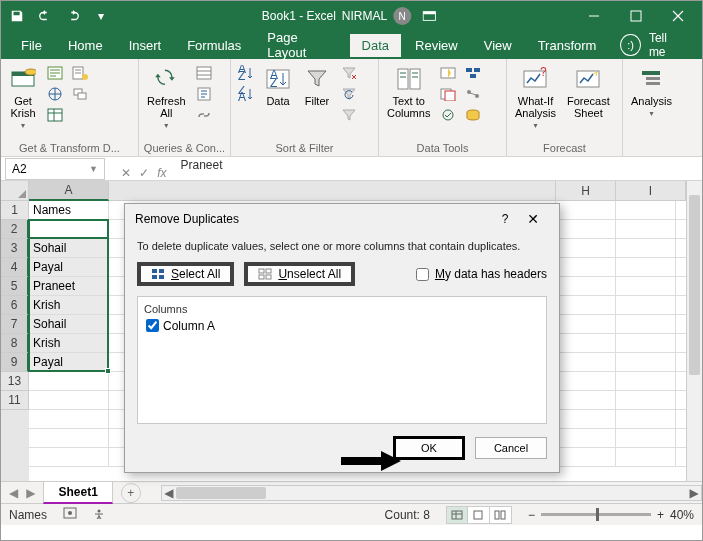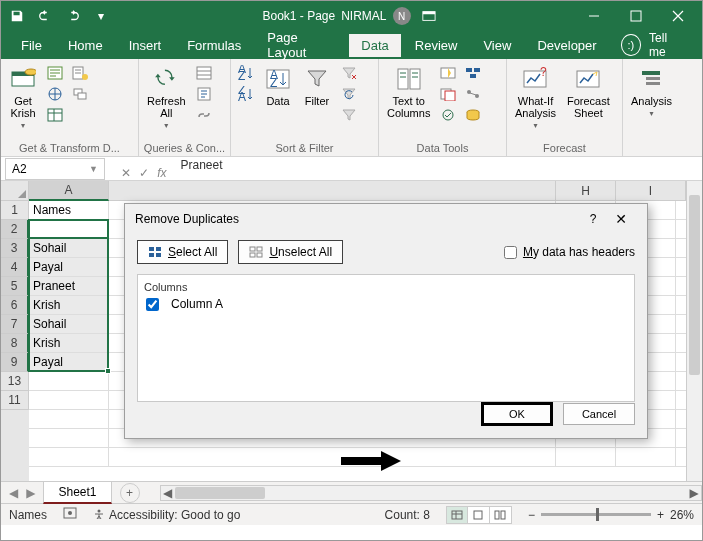--- a/index.html
+++ b/index.html
@@ -47,49 +47,49 @@
 .cell{position:absolute;border-right:1px solid #ddd;border-bottom:1px solid #ddd;padding:0 4px;display:flex;align-items:center;font-size:12px;height:19px;background:#fff}
 .cell.seldim{background:#eaeaea}
 .selborder{position:absolute;border:2px solid #217346;pointer-events:none}
 .active-cell{position:absolute;border:2px solid #217346;background:#fff;pointer-events:none}
 .fillhandle{position:absolute;width:6px;height:6px;background:#217346;border:1px solid #fff}
 .vscroll{width:16px;background:#f0f0f0;border-left:1px solid #ccc;position:absolute;right:0;top:0;bottom:0}
 .vthumb{position:absolute;left:2px;right:2px;top:14px;height:180px;background:#cdcdcd;border-radius:2px}
 
 .tabbar{height:22px;border-top:1px solid #ccc;display:flex;align-items:center;background:#f3f2f1}
 .tabnav{display:flex;gap:8px;padding:0 8px;color:#888}
-.sheettab{height:22px;padding:0 14px;display:flex;align-items:center;border:1px solid #ccc;border-top:none;background:#fff;border-bottom:2px solid #7f1d1d;font-weight:normal;font-size:12px}
+.sheettab{height:22px;padding:0 14px;display:flex;align-items:center;border:1px solid #ccc;border-top:none;background:#fff;border-bottom:2px solid #a21caf;font-weight:bold;font-size:12px}
 .addsheet{width:20px;height:20px;border:1px solid #ccc;border-radius:50%;display:flex;align-items:center;justify-content:center;margin-left:8px;color:#666}
 .hscroll{flex:1;height:16px;margin-left:20px;display:flex;align-items:center;background:#f0f0f0;border:1px solid #ccc}
 .hscroll .harrow{width:14px;text-align:center;color:#666}
 .hscroll .htrack{flex:1;height:100%;position:relative}
 .hscroll .hthumb{position:absolute;left:0;width:90px;top:1px;bottom:1px;background:#cdcdcd;border-radius:2px}
 
 .statusbar{height:22px;border-top:1px solid #ccc;background:#f3f2f1;display:flex;align-items:center;padding:0 8px;gap:16px;font-size:11px;color:#333}
 .statusbar .spacer{flex:1}
 .viewbtns{display:flex}
 .viewbtns div{width:22px;height:18px;border:1px solid #ccc;border-left:none;display:flex;align-items:center;justify-content:center;background:#fff}
 .viewbtns div:first-child{border-left:1px solid #ccc;background:#d8e8df}
 .zoom{display:flex;align-items:center;gap:6px}
 .zslider{width:110px;height:3px;background:#aaa;position:relative}
 .zslider::after{content:"";position:absolute;left:50%;top:-5px;width:3px;height:13px;background:#666}
 
-.dialog-backdrop{position:absolute;left:123px;top:202px;width:524px;background:#f0f0f0;border:1px solid #9e9e9e;box-shadow:3px 3px 10px rgba(0,0,0,0.3)}
+.dialog-backdrop{position:absolute;left:123px;top:202px;width:436px;background:#f0f0f0;border:1px solid #9e9e9e;box-shadow:3px 3px 10px rgba(0,0,0,0.3)}
 .dlg-title{height:30px;display:flex;align-items:center;padding:0 10px;font-size:12px;color:#000}
 .dlg-title .dlg-help{margin-left:auto;width:24px;text-align:center;cursor:pointer}
 .dlg-title .dlg-close{width:32px;text-align:center;cursor:pointer;font-size:14px}
 .dlg-body{padding:6px 12px 12px}
 .dlg-msg{font-size:11px;color:#222;margin-bottom:10px}
 .dlg-toolbar{display:flex;align-items:center;gap:10px;margin-bottom:10px}
-.dlg-btn{height:24px;padding:6px 10px;background:#fdfdfd;border:1px solid #404040;display:flex;align-items:center;gap:6px;cursor:pointer;font-size:11px}
+.dlg-btn{height:24px;padding:6px 10px;background:#fdfdfd;border:4px solid #404040;display:flex;align-items:center;gap:6px;cursor:pointer;font-size:11px}
 .dlg-check{margin-left:auto;display:flex;align-items:center;gap:6px;font-size:11px}
 .dlg-list{border:1px solid #c9c9c9;background:#fff;height:128px;padding:4px 6px}
 .dlg-list-hdr{font-size:11px;color:#333;padding:2px 0}
-.dlg-list-item{display:flex;align-items:center;gap:12px;font-size:11px;padding:2px 2px}
-.dlg-actions{display:flex;justify-content:flex-end;gap:10px;margin-top:0;align-items:center}
+.dlg-list-item{display:flex;align-items:flex-start;gap:4px;font-size:11px;padding:2px 2px}
+.dlg-actions{display:flex;justify-content:flex-end;gap:10px;margin-top:12px;align-items:center}
 .dlg-ok{width:72px;height:24px;border:3px solid #000;display:flex;align-items:center;justify-content:center;background:#fdfdfd;cursor:pointer;font-size:11px}
 .dlg-cancel{width:72px;height:22px;border:1px solid #adadad;display:flex;align-items:center;justify-content:center;background:#fdfdfd;cursor:pointer;font-size:11px}
 .arrow-annot{position:absolute;left:340px;top:448px;width:60px;height:24px;pointer-events:none}
 input[type=checkbox]{width:13px;height:13px;accent-color:#0066cc}
 .u{text-decoration:underline}
 </style>
 </head>
 <body>
 
 <div class="titlebar">
@@ -105,21 +105,21 @@
         </svg>
       </div>
     <div class="tb-btn">
         <svg width="14" height="14" viewBox="0 0 16 16">
           <path fill="none" stroke="#fff" stroke-width="1.5" d="M6 4h4a4 4 0 010 8H6M10 4L8 2M10 4L8 6"></path>
         </svg>
       </div>
     <div class="tb-btn">▾</div>
   </div>
   <div class="tb-center">
-    <span>Book1 - Page</span>
+    <span>Book1 - Excel</span>
     <span>NIRMAL</span>
     <span class="avatar">N</span>
     <span class="tb-btn">
         <svg width="14" height="12" viewBox="0 0 16 12">
           <rect x="1" y="1" width="14" height="10" fill="none" stroke="#fff"></rect>
           <rect x="1" y="1" width="14" height="3" fill="#fff"></rect>
         </svg>
       </span>
   </div>
   <div class="tb-right">
@@ -143,21 +143,21 @@
 
 <div class="menubar">
   <div class="mtab">File</div>
   <div class="mtab">Home</div>
   <div class="mtab">Insert</div>
   <div class="mtab">Formulas</div>
   <div class="mtab">Page Layout</div>
   <div class="mtab active">Data</div>
   <div class="mtab">Review</div>
   <div class="mtab">View</div>
-  <div class="mtab">Developer</div>
+  <div class="mtab">Transform</div>
   <div class="tellme">
     <span class="face-ico">:)</span>
     <span>Tell me</span>
   </div>
 </div>
 
 <div class="ribbon">
   <div class="rgroup" style="width:138px">
     <div class="rgroup-body">
       <div class="rbtn-big">
@@ -552,21 +552,20 @@
   <span>Names</span>
   <span><svg width="14" height="12">
         <rect x="1" y="1" width="12" height="10" fill="none" stroke="#666"></rect>
         <circle cx="7" cy="6" r="2" fill="#666"></circle>
       </svg></span>
   <span style="display:flex;align-items:center;gap:4px">
     <svg width="12" height="12">
         <circle cx="6" cy="2" r="1.5" fill="#666"></circle>
         <path d="M2 5h8M6 5v5M4 10l2-3 2 3" stroke="#666" fill="none"></path>
       </svg>
-    <span>Accessibility: Good to go</span>
   </span>
   <div class="spacer"></div>
   <span>Count: 8</span>
   <div class="viewbtns">
     <div>
         <svg width="12" height="10">
           <rect x="1" y="1" width="10" height="8" fill="none" stroke="#666"></rect>
           <path d="M1 4h10M5 1v8" stroke="#666"></path>
         </svg>
       </div>
@@ -579,31 +578,32 @@
         <svg width="12" height="10">
           <rect x="1" y="1" width="4" height="8" fill="none" stroke="#666"></rect>
           <rect x="7" y="1" width="4" height="8" fill="none" stroke="#666"></rect>
         </svg>
       </div>
   </div>
   <div class="zoom">
     <span>−</span>
     <div class="zslider"></div>
     <span>+</span>
-    <span>26%</span>
+    <span>40%</span>
   </div>
 </div>
 
 <div class="dialog-backdrop">
   <div class="dlg-title">
     <span>Remove Duplicates</span>
     <span class="dlg-help">?</span>
     <span class="dlg-close">✕</span>
   </div>
   <div class="dlg-body">
+    <div class="dlg-msg">To delete duplicate values, select one or more columns that contain duplicates.</div>
     <div class="dlg-toolbar">
       <div class="dlg-btn">
         <svg width="14" height="12">
             <rect x="1" y="1" width="5" height="4" fill="#2a6099"></rect>
             <rect x="8" y="1" width="5" height="4" fill="#2a6099"></rect>
             <rect x="1" y="7" width="5" height="4" fill="#2a6099"></rect>
             <rect x="8" y="7" width="5" height="4" fill="#2a6099"></rect>
           </svg>
         <span><span class="u">S</span>elect All</span>
       </div>

